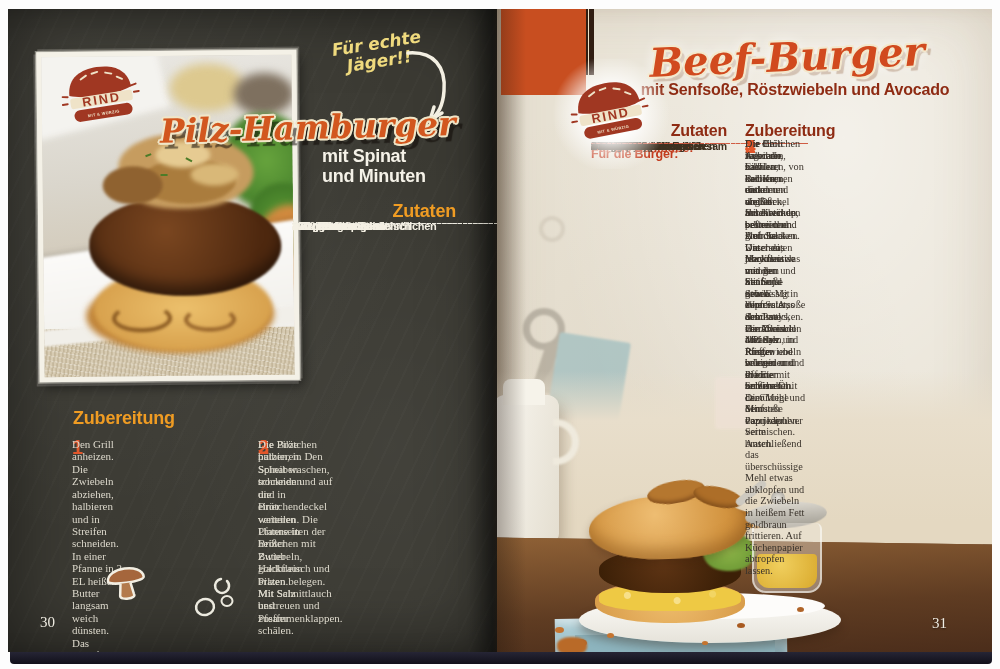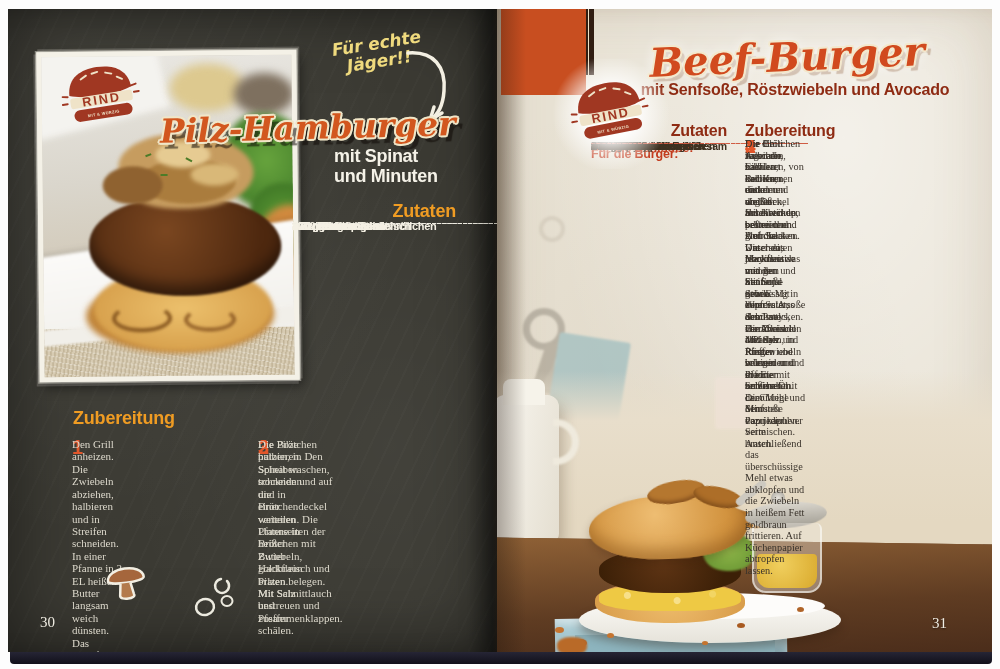--- a/index.html
+++ b/index.html
@@ -29,21 +29,21 @@
   .script-title{font-family:"DejaVu Serif",serif;font-style:italic;font-weight:bold;white-space:nowrap;}
   .title-l{right:41px;top:99px;font-size:33px;color:var(--script-left);transform:rotate(-1.5deg);
     text-shadow:2px 0 0 #f0e6c8,-2px 0 0 #f0e6c8,0 2px 0 #f0e6c8,0 -2px 0 #f0e6c8,
       1.5px 1.5px 0 #f0e6c8,-1.5px -1.5px 0 #f0e6c8,1.5px -1.5px 0 #f0e6c8,-1.5px 1.5px 0 #f0e6c8,
       5px 6px 1px rgba(15,10,5,.55);}
   .title-r{left:125px;top:24px;width:330px;text-align:center;font-size:40px;color:var(--script-right);
     transform:rotate(-2.5deg);
     text-shadow:2px 0 0 #f3e8cd,-2px 0 0 #f3e8cd,0 2px 0 #f3e8cd,0 -2px 0 #f3e8cd,
       1.5px 1.5px 0 #f3e8cd,-1.5px -1.5px 0 #f3e8cd,1.5px -1.5px 0 #f3e8cd,-1.5px 1.5px 0 #f3e8cd,
       0 0 14px rgba(255,255,255,.95), 4px 5px 1px rgba(120,60,20,.3);}
-  .subt-l{left:314px;top:137px;font-weight:bold;font-size:18px;line-height:1.12;color:#f5f2e8;letter-spacing:-.3px;margin-left:12px;}
+  .subt-l{left:314px;top:137px;font-weight:bold;font-size:18px;line-height:1.12;color:#f5f2e8;letter-spacing:-.3px;}
   .subt-r{left:138px;top:72px;width:320px;text-align:center;font-weight:bold;font-size:16px;
     color:var(--right-red);letter-spacing:-.2px;}
   .heading-l{font-weight:bold;font-size:18px;color:var(--accent-orange);letter-spacing:-.2px;}
   .heading-r{font-weight:bold;font-size:16px;color:var(--right-red);letter-spacing:-.2px;}
   .annot{left:318px;top:26px;width:104px;text-align:center;transform:rotate(-9deg);
     font-family:"DejaVu Sans",sans-serif;font-style:italic;font-weight:bold;font-size:17px;
     line-height:1.05;color:var(--annotation-yellow);}
 
   
   .ing-col{display:flex;flex-direction:column;}

